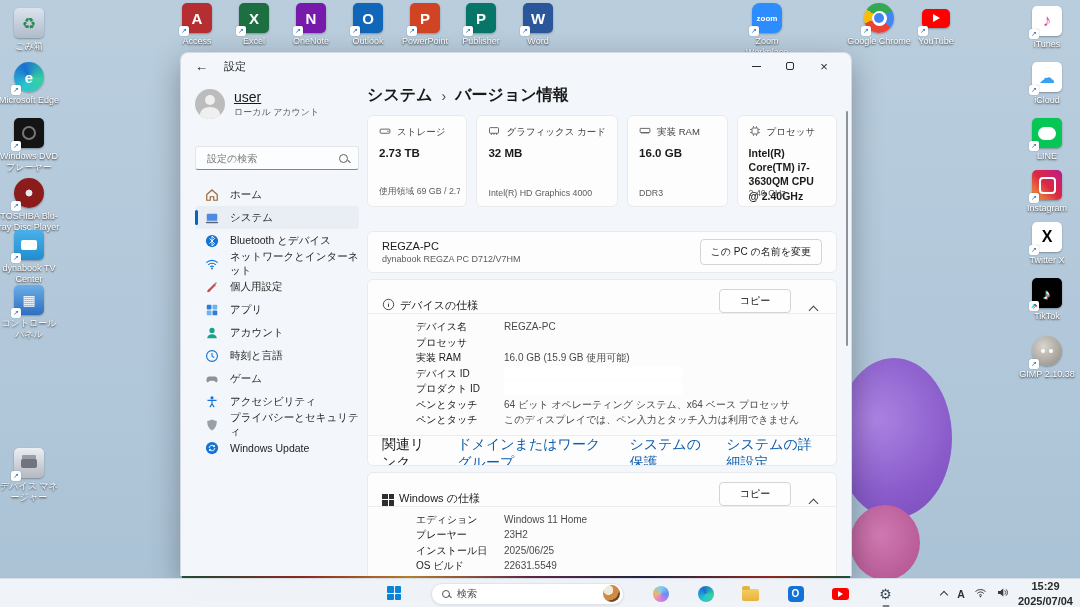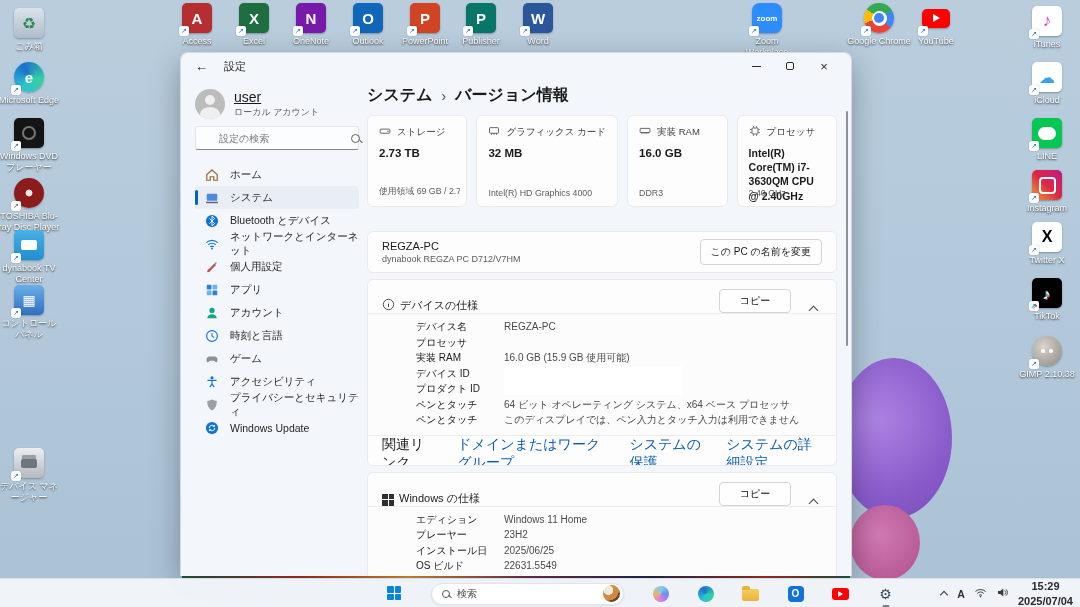--- a/index.html
+++ b/index.html
@@ -62,22 +62,22 @@
   .maxbox{width:8px;height:8px;border:1px solid #2b2b2b;border-radius:2px;display:block;}
   .closex::before{content:'\00d7';font-size:13px;}
   
   .nav{position:absolute;left:0;top:26px;width:186px;bottom:0;padding:6px 8px 0 14px;}
   .account{display:flex;align-items:center;gap:9px;margin-top:4px;}
   .avatar{width:30px;height:30px;border-radius:50%;background:#bcbcbc;position:relative;overflow:hidden;flex-shrink:0;}
   .avatar::before{content:'';position:absolute;left:10px;top:6px;width:10px;height:10px;border-radius:50%;background:#efefef;}
   .avatar::after{content:'';position:absolute;left:5px;top:18px;width:20px;height:14px;border-radius:50% 50% 0 0;background:#efefef;}
   .acc-name{font-size:14px;color:#1a1a1a;text-decoration:underline;}
   .acc-type{font-size:9px;color:#5a5a5a;margin-top:1px;}
-  .searchbox{margin-top:7px;height:24px;background:#fcfdfe;border:1px solid #e3e5ea;border-bottom:1px solid #868686;
-             border-radius:3px;display:flex;align-items:center;padding:0 23px;}
+  .searchbox{margin-top:27px;height:24px;background:#fcfdfe;border:1px solid #e3e5ea;border-bottom:1px solid #868686;
+             border-radius:3px;display:flex;align-items:center;padding:0 11px;}
   .searchbox input{border:none;outline:none;background:transparent;flex:1;font-size:10px;color:#444;font-family:inherit;}
   .mag{width:9px;height:9px;border:1.2px solid #5f5f5f;border-radius:50%;position:relative;flex-shrink:0;}
   .mag::after{content:'';position:absolute;width:4px;height:1.2px;background:#5f5f5f;transform:rotate(45deg);right:-3.5px;bottom:-1px;}
   .navlist{margin-top:13px;display:flex;flex-direction:column;}
   .navitem{height:23px;display:flex;align-items:center;gap:11px;padding-left:9px;font-size:10.5px;color:#1f1f1f;border-radius:4px;position:relative;}
   .navitem .nicon{width:15px;display:flex;align-items:center;justify-content:center;flex-shrink:0;}
   .navitem.sel{background:#e9edf4;}
   .navitem.sel::before{content:'';position:absolute;left:0;top:4px;width:3px;height:15px;border-radius:2px;background:#0067c0;}
   
   .main{position:absolute;left:186px;top:26px;width:478px;bottom:0;overflow:hidden;}

